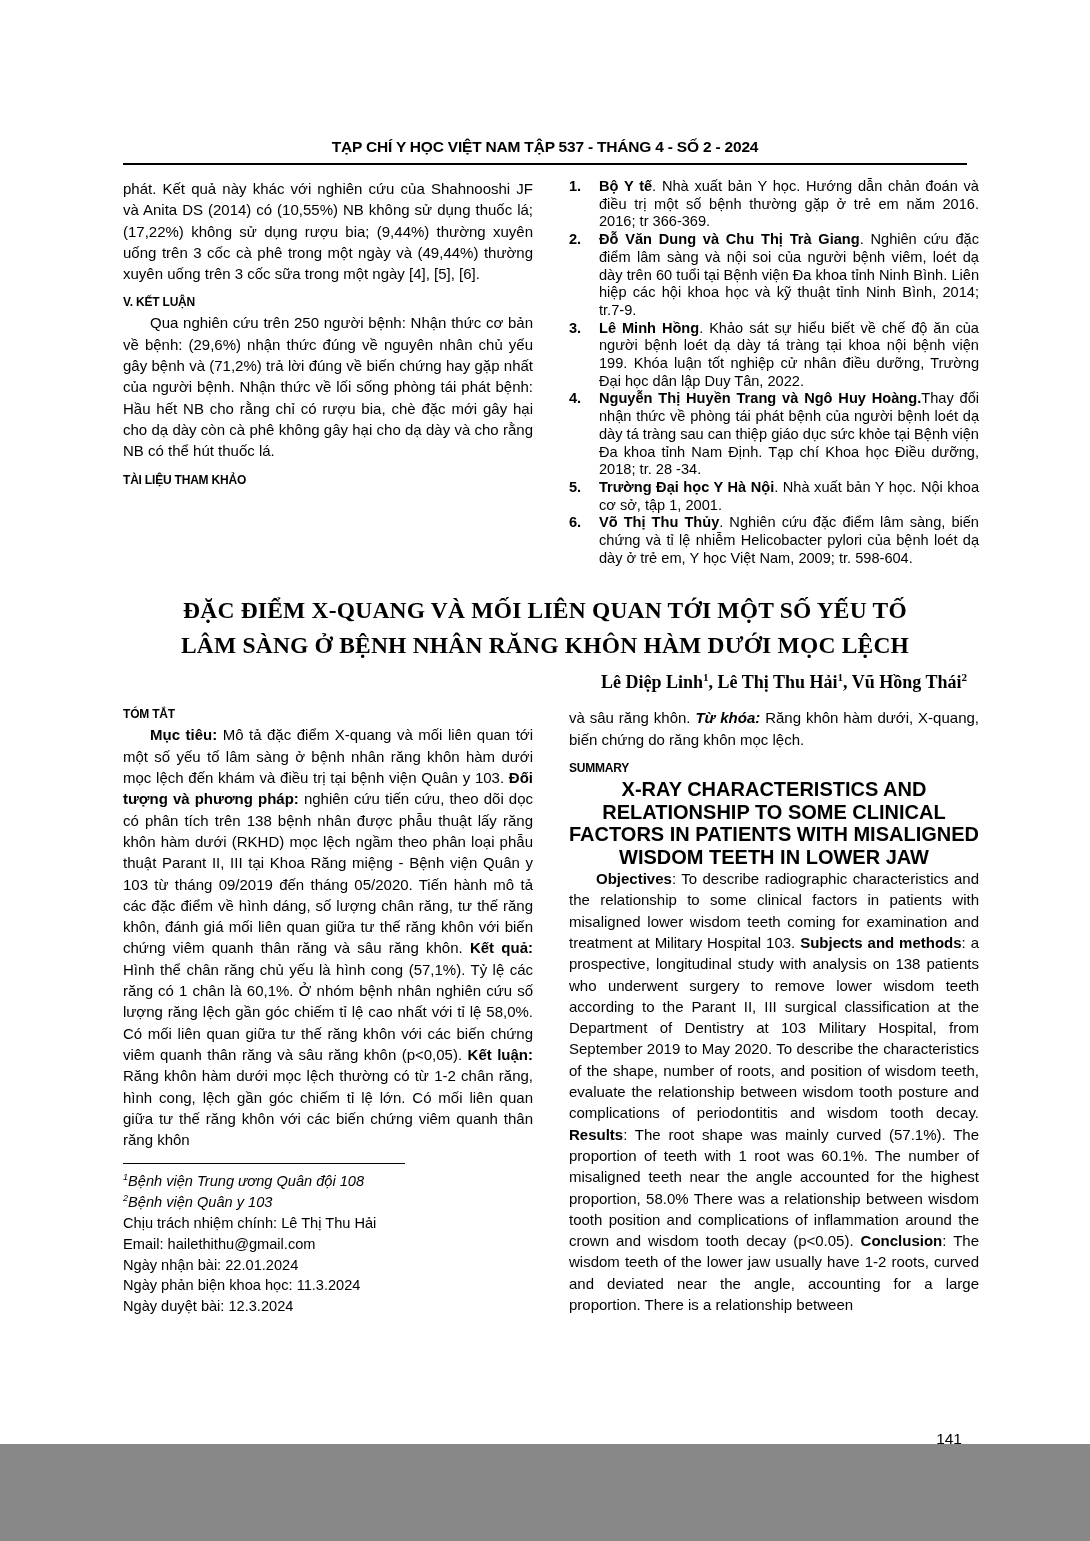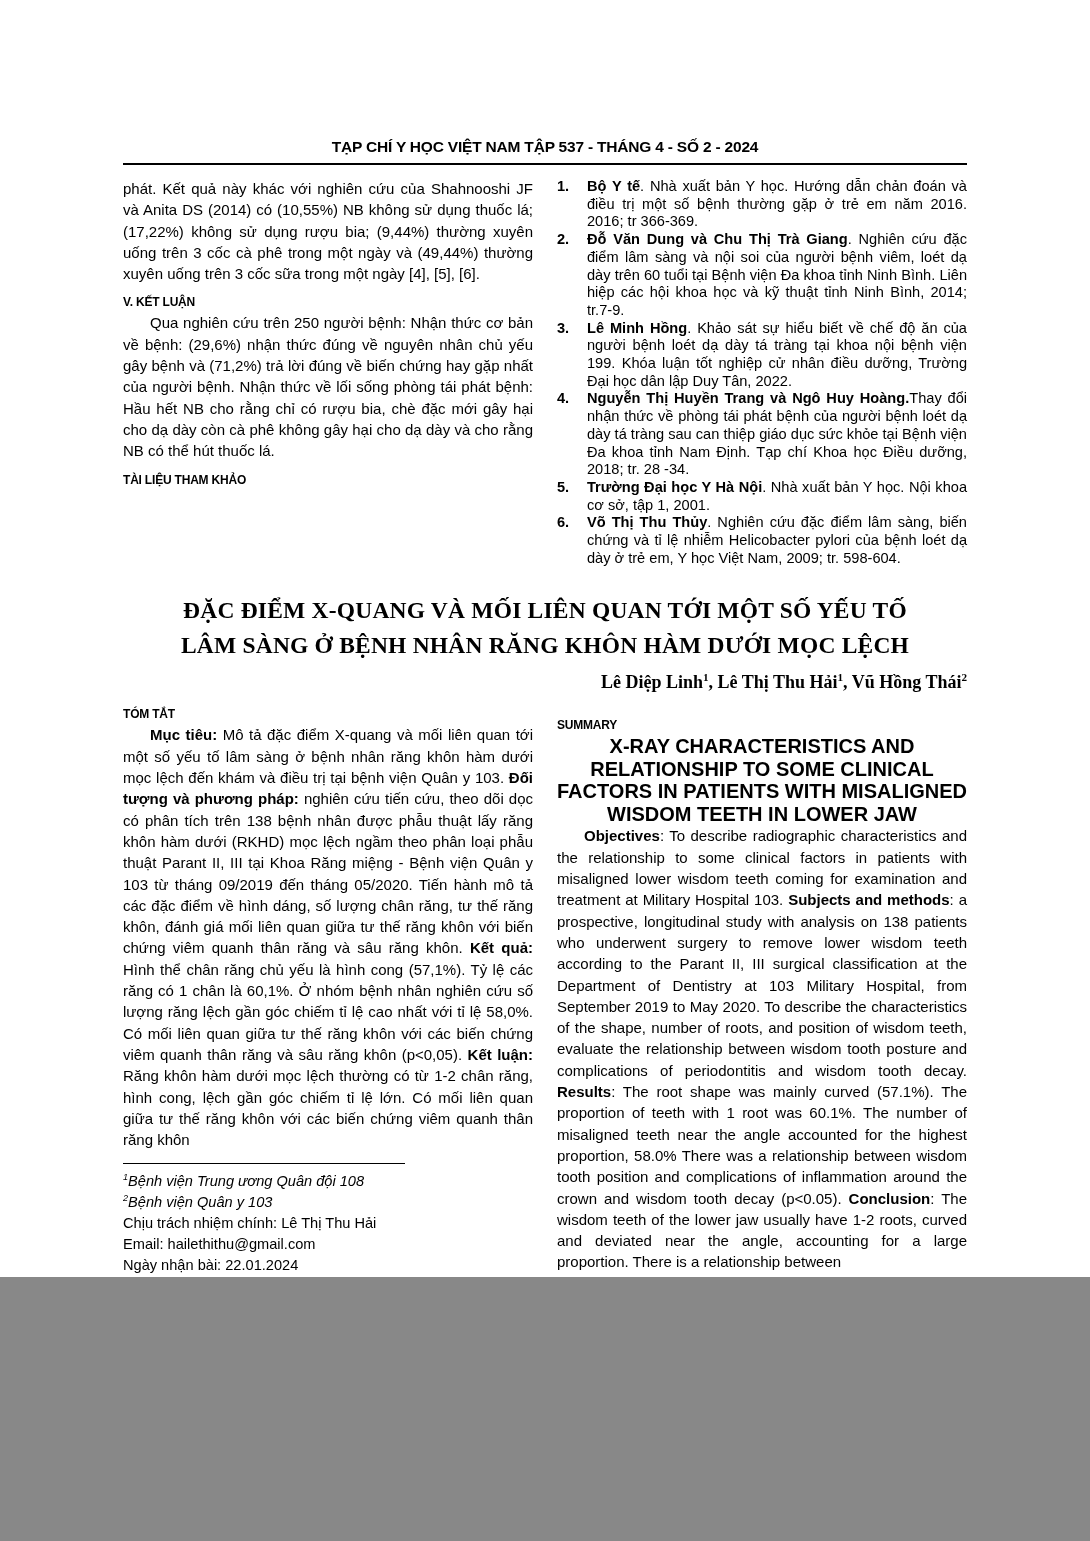--- a/index.html
+++ b/index.html
@@ -1,28 +1,28 @@
 <!DOCTYPE html>
 <html><head>
 <meta charset="utf-8">
 <style>
   * { margin:0; padding:0; box-sizing:border-box; }
   html,body { background:#888; }
   .page {
-    width:1090px; height:1277px; background:#ffffff; color:#000;
+    width:1090px; height:1444px; background:#ffffff; color:#000;
     margin:0 auto; position:relative;
     padding:138px 123px 0 123px;
     font-family:"Liberation Sans","DejaVu Sans",sans-serif;
     overflow:hidden;
   }
   .journal-header {
     text-align:center; font-weight:bold; font-size:15.5px; letter-spacing:-0.2px;
     padding-bottom:7px; border-bottom:2px solid #000;
   }
-  .cols { display:flex; gap:24px; }
+  .cols { display:flex; gap:36px; }
   .cols-top { margin-top:13px; }
   .col { flex:0 0 410px; width:410px; }
   .body-text { font-size:15px; line-height:21.3px; text-align:justify; }
   .indent { text-indent:27px; }
   .sec-heading { font-size:12px; font-weight:bold; margin:11px 0 3px 0; letter-spacing:-0.2px; }
   .sec-heading.first { margin-top:0; }
   .refs { font-size:14.6px; line-height:17.7px; text-align:justify; }
   .ref { display:flex; }
   .ref-num { flex:0 0 30px; font-weight:bold; }
   .ref-body { flex:1; }
@@ -125,20 +125,21 @@
             <div class="fn-line"><span>Ngày nhận bài: 22.01.2024</span></div>
 
             <div class="fn-line"><span>Ngày phản biện khoa học: 11.3.2024</span></div>
 
             <div class="fn-line"><span>Ngày duyệt bài: 12.3.2024</span></div>
           </div>
       </div>
     </div>
 
     <div class="col">
+      <p class="body-text"><span>và sâu răng khôn. </span><span class="b i">Từ khóa:</span><span> Răng khôn hàm dưới, X-quang, biến chứng do răng khôn mọc lệch.</span></p>
       <div class="sec-heading">SUMMARY</div>
       <div class="summary-title">
 
           <div>X-RAY CHARACTERISTICS AND</div>
 
           <div>RELATIONSHIP TO SOME CLINICAL</div>
 
           <div>FACTORS IN PATIENTS WITH MISALIGNED</div>
 
           <div>WISDOM TEETH IN LOWER JAW</div>

